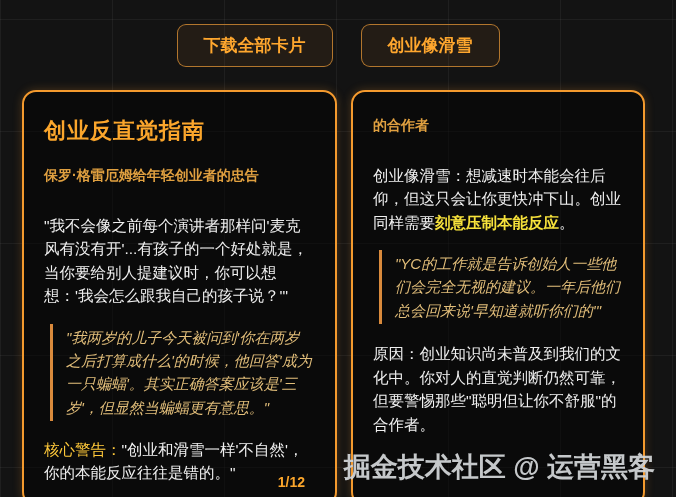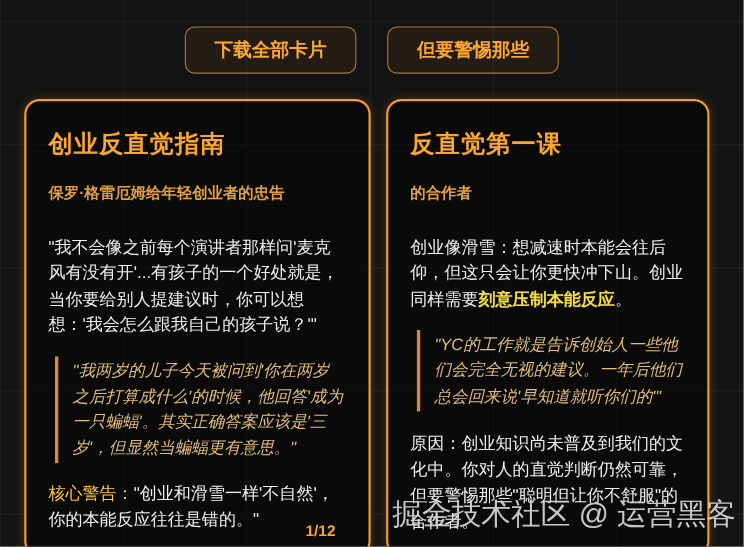--- a/index.html
+++ b/index.html
@@ -114,55 +114,54 @@
     right: 30px;
     bottom: 14px;
     font-size: 14px;
     font-weight: 600;
     color: #FBA62C;
   }
 
   
   .watermark {
     position: absolute;
-    right: 7px;
+    right: 21px;
     bottom: 12px;
     z-index: 5;
     font-size: 27px;
-    font-weight: 400;
+    font-weight: 700;
     color: rgba(208,211,213,0.95);
     white-space: nowrap;
     pointer-events: none;
   }
 </style>
 </head>
 <body>
 
 <div id="app">
 
   <div class="toolbar">
     <button class="btn">下载全部卡片</button>
-    <button class="btn">但要警惕那些</button>
+    <button class="btn">创业像滑雪</button>
   </div>
 
   <div class="cards">
 
     <div class="card card-left">
       <h2 class="card-title">创业反直觉指南</h2>
       <div class="card-subtitle">保罗·格雷厄姆给年轻创业者的忠告</div>
       <p class="card-body">"我不会像之前每个演讲者那样问'麦克风有没有开'...有孩子的一个好处就是，当你要给别人提建议时，你可以想想：'我会怎么跟我自己的孩子说？'"</p>
       <div class="quote">"我两岁的儿子今天被问到'你在两岁之后打算成什么'的时候，他回答'成为一只蝙蝠'。其实正确答案应该是'三岁'，但显然当蝙蝠更有意思。"</div>
       <p class="card-footer">
         <span class="warn-label">核心警告：</span><span>"创业和滑雪一样'不自然'，你的本能反应往往是错的。"</span>
       </p>
       <div class="page-indicator">1/12</div>
     </div>
 
     <div class="card card-right">
-      <h2 class="card-title">反直觉第一课</h2>
       <div class="card-subtitle">的合作者</div>
       <p class="card-body">
         <span>创业像滑雪：想减速时本能会往后仰，但这只会让你更快冲下山。创业同样需要</span><span class="highlight">刻意压制本能反应</span><span>。</span>
       </p>
       <div class="quote">"YC的工作就是告诉创始人一些他们会完全无视的建议。一年后他们总会回来说'早知道就听你们的'"</div>
       <p class="reason">原因：创业知识尚未普及到我们的文化中。你对人的直觉判断仍然可靠，但要警惕那些"聪明但让你不舒服"的合作者。</p>
     </div>
 
   </div>
 

